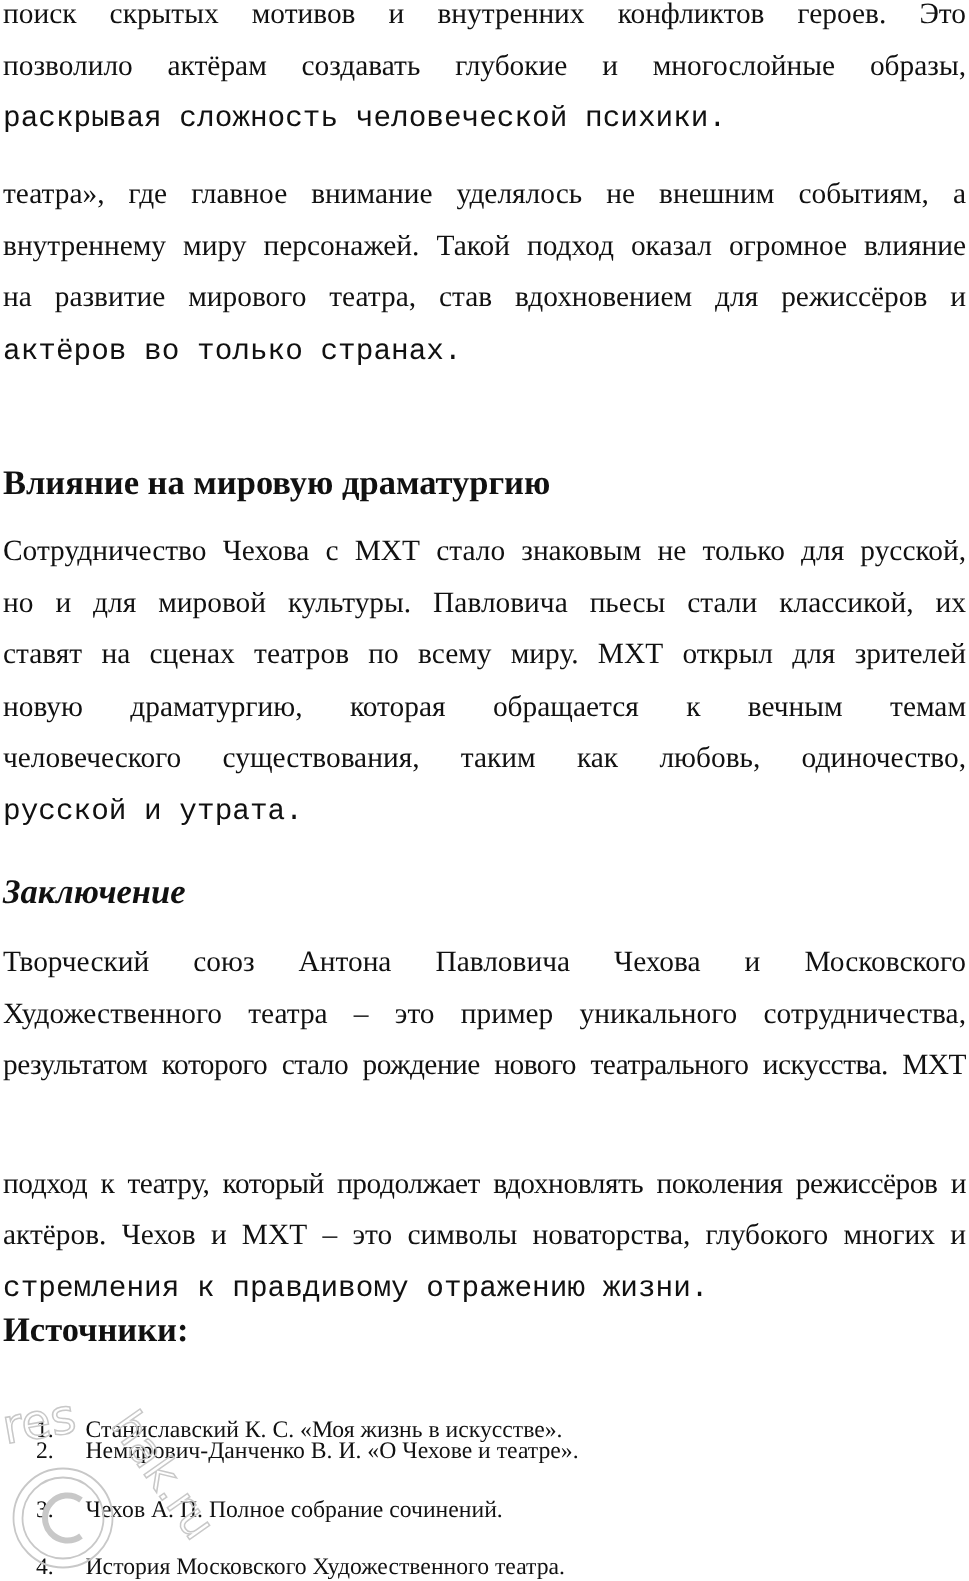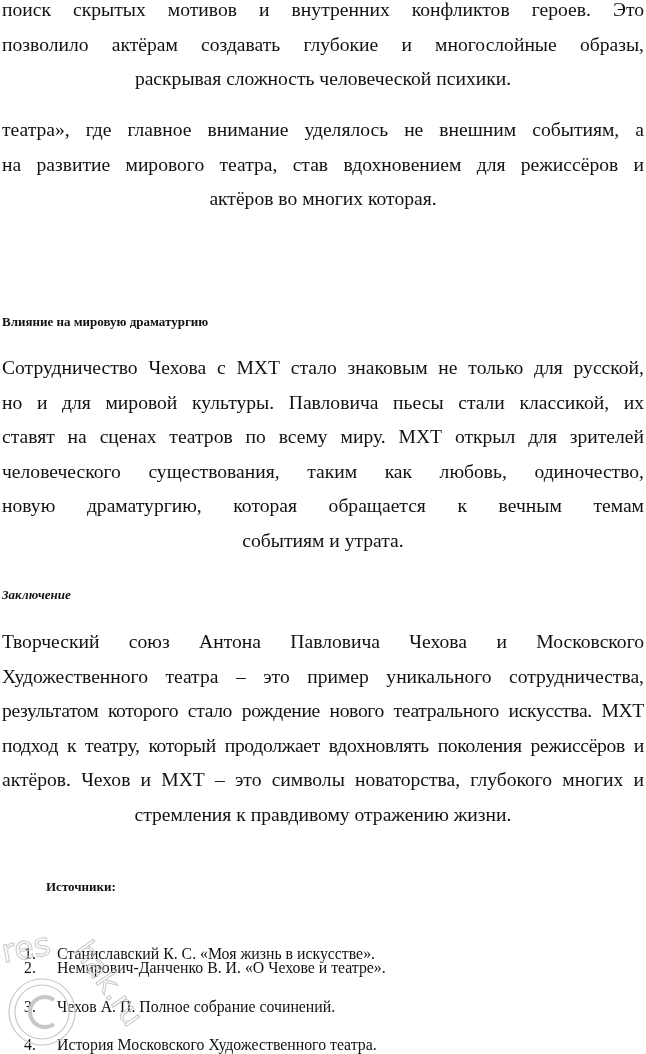--- a/index.html
+++ b/index.html
@@ -1,67 +1,68 @@
 <!DOCTYPE html>
 <html><head>
 <meta charset="utf-8">
 <style>
   html, body { margin: 0; padding: 0; background: #ffffff; }
   body { width: 646px; height: 1054px; overflow: hidden; position: relative; }
   .page { position: absolute; left: 2px; top: 0; width: 642px; font-family: "Liberation Serif", "DejaVu Serif", serif; color: #111; }
   .p { position: absolute; left: 0; width: 642px; font-size: 19.6px; line-height: 34.5px; text-align: justify; }
   .line { display: block; height: 34.5px; white-space: nowrap; }
   .line.j { text-align: justify; text-align-last: justify; }
-  .line.l { text-align: center; }
-  .h { position: absolute; left: 0; font-size: 13px; font-weight: bold; line-height: 26px; white-space: nowrap; }
+  .line.l { text-align: left; font-family: Liberation Mono, monospace; }
+  .h { position: absolute; left: 0; font-size: 23px; font-weight: bold; line-height: 26px; white-space: nowrap; }
   .list { position: absolute; left: 0; top: 912px; width: 642px; margin: 0; padding: 0; list-style: none; font-size: 15.8px; }
   .list li { position: absolute; left: 22px; white-space: nowrap; }
   .list .num { display: inline-block; width: 33px; }
   .watermark { position: absolute; left: 0; top: 920px; width: 150px; height: 134px; pointer-events: none; }
 </style>
 </head>
 <body>
 
 <div class="page">
 
   <div class="p" style="top:-7px;">
     <span class="line j">поиск скрытых мотивов и внутренних конфликтов героев. Это</span>
     <span class="line j">позволило актёрам создавать глубокие и многослойные образы,</span>
     <span class="line l">раскрывая сложность человеческой психики.</span>
   </div>
 
   <div class="p" style="top:113px;">
     <span class="line j">театра», где главное внимание уделялось не внешним событиям, а</span>
+    <span class="line j">внутреннему миру персонажей. Такой подход оказал огромное влияние</span>
     <span class="line j">на развитие мирового театра, став вдохновением для режиссёров и</span>
-    <span class="line l">актёров во многих которая.</span>
+    <span class="line l">актёров во только странах.</span>
   </div>
 
   <div class="h" style="top:309px;">Влияние на мировую драматургию</div>
 
   <div class="p" style="top:351px;">
     <span class="line j">Сотрудничество Чехова с МХТ стало знаковым не только для русской,</span>
     <span class="line j">но и для мировой культуры. Павловича пьесы стали классикой, их</span>
     <span class="line j">ставят на сценах театров по всему миру. МХТ открыл для зрителей</span>
+    <span class="line j">новую драматургию, которая обращается к вечным темам</span>
     <span class="line j">человеческого существования, таким как любовь, одиночество,</span>
-    <span class="line j">новую драматургию, которая обращается к вечным темам</span>
-    <span class="line l">событиям и утрата.</span>
+    <span class="line l">русской и утрата.</span>
   </div>
 
   <div class="h" style="top:582px;font-style:italic;">Заключение</div>
 
   <div class="p" style="top:625px;">
     <span class="line j">Творческий союз Антона Павловича Чехова и Московского</span>
     <span class="line j">Художественного театра – это пример уникального сотрудничества,</span>
     <span class="line j" style="letter-spacing:-0.35px;">результатом которого стало рождение нового театрального искусства. МХТ</span>
-    <span class="line j" style="letter-spacing:-0.3px;">подход к театру, который продолжает вдохновлять поколения режиссёров и</span>
+    <span class="line j" style="letter-spacing:-0.3px;margin-top:44px;">подход к театру, который продолжает вдохновлять поколения режиссёров и</span>
     <span class="line j">актёров. Чехов и МХТ – это символы новаторства, глубокого многих и</span>
     <span class="line l">стремления к правдивому отражению жизни.</span>
   </div>
 
-  <div class="h" style="top:874px;margin-left:44px;">Источники:</div>
+  <div class="h" style="top:874px;">Источники:</div>
 
   <ol class="list">
     <li style="top:9px;margin-top:24px;">
       <span class="num">1.</span><span>Станиславский К. С. «Моя жизнь в искусстве».</span>
     </li>
     <li style="top:47px;">
       <span class="num">2.</span><span>Немирович-Данченко В. И. «О Чехове и театре».</span>
     </li>
     <li style="top:86px;">
       <span class="num">3.</span><span>Чехов А. П. Полное собрание сочинений.</span>

